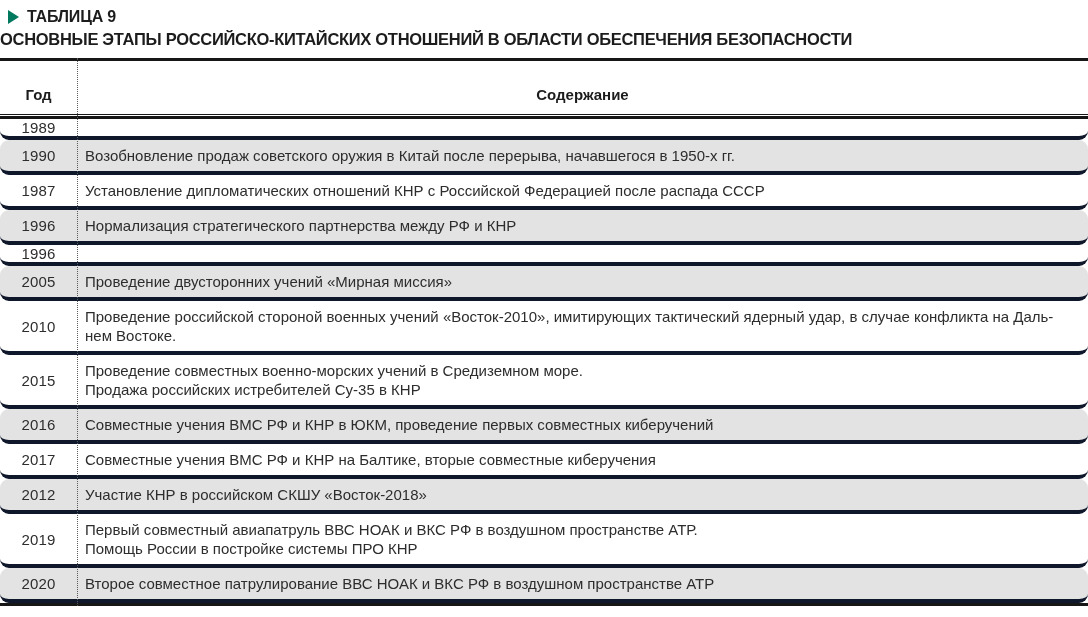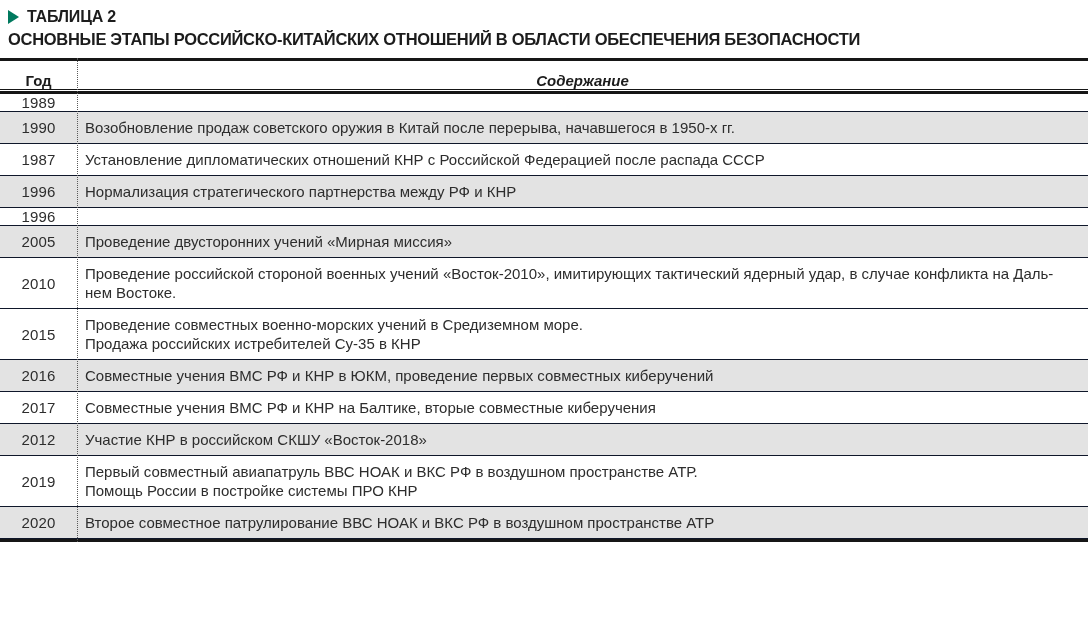--- a/index.html
+++ b/index.html
@@ -25,59 +25,59 @@
     width:0;height:0;display:inline-block;
     border-top:7px solid transparent;
     border-bottom:7px solid transparent;
     border-left:11px solid var(--accent);
   }
   .caption-text{
     font-size:16px;font-weight:700;color:var(--ink);
     letter-spacing:-0.2px;
   }
   .page-title{
-    padding-left:8px;
     font-size:16.5px;font-weight:700;color:var(--ink);
     letter-spacing:-0.3px;
     height:24px;line-height:22px;
     white-space:nowrap;
   }
   .table-wrap{
     position:relative;
     margin-top:6px;
     width:1088px;
   }
   .col-sep{
     position:absolute;left:77px;top:0;bottom:0;
     border-left:1px dotted #5a5a5a;
     z-index:3;
   }
   .t-topline{height:3px;background:#161616;}
   .t-botline{height:3px;background:#161616;}
   .header-row{
-    display:flex;align-items:flex-end;
-    height:28px;background:#ffffff;
+    display:flex;align-items:flex-start;
+    height:28px;background:#ffffff;margin-top:25px;
   }
   .header-sep{
     height:5px;
     border-top:1px solid #161616;
     border-bottom:3px solid #161616;
   }
   .hcell-year{
     width:77px;text-align:center;
     font-weight:700;font-size:15px;color:var(--ink);
   }
   .hcell-content{
     flex:1;text-align:center;
-    font-weight:700;font-size:15px;color:var(--ink);font-style:italic;
+    font-weight:700;font-size:15px;color:var(--ink);
   }
   .trow{
     display:flex;align-items:flex-start;
     background:#ffffff;
-    border-bottom:1px solid #0f172a;
+    border-bottom:4px solid #0f172a;
+    border-radius:9px;
   }
   .trow.shaded{background:var(--shade);}
   .ycell{
     width:77px;align-self:stretch;
     display:flex;align-items:center;justify-content:center;
     font-size:15px;color:var(--text);
     letter-spacing:0.2px;
   }
   .ccell{
     flex:1;
@@ -86,21 +86,21 @@
   }
   .ccell .cline{min-height:19px;}
 </style>
 </head>
 <body>
 
 <div class="page">
 
   <div class="caption-line">
     <span class="tri-icon"></span>
-    <span class="caption-text">ТАБЛИЦА 2</span>
+    <span class="caption-text">ТАБЛИЦА 9</span>
   </div>
 
   <div class="page-title">ОСНОВНЫЕ ЭТАПЫ РОССИЙСКО-КИТАЙСКИХ ОТНОШЕНИЙ В ОБЛАСТИ ОБЕСПЕЧЕНИЯ БЕЗОПАСНОСТИ</div>
 
   <div class="table-wrap">
     <div class="col-sep"></div>
     <div class="t-topline"></div>
 
     <div class="header-row">
       <div class="hcell-year">Год</div>

